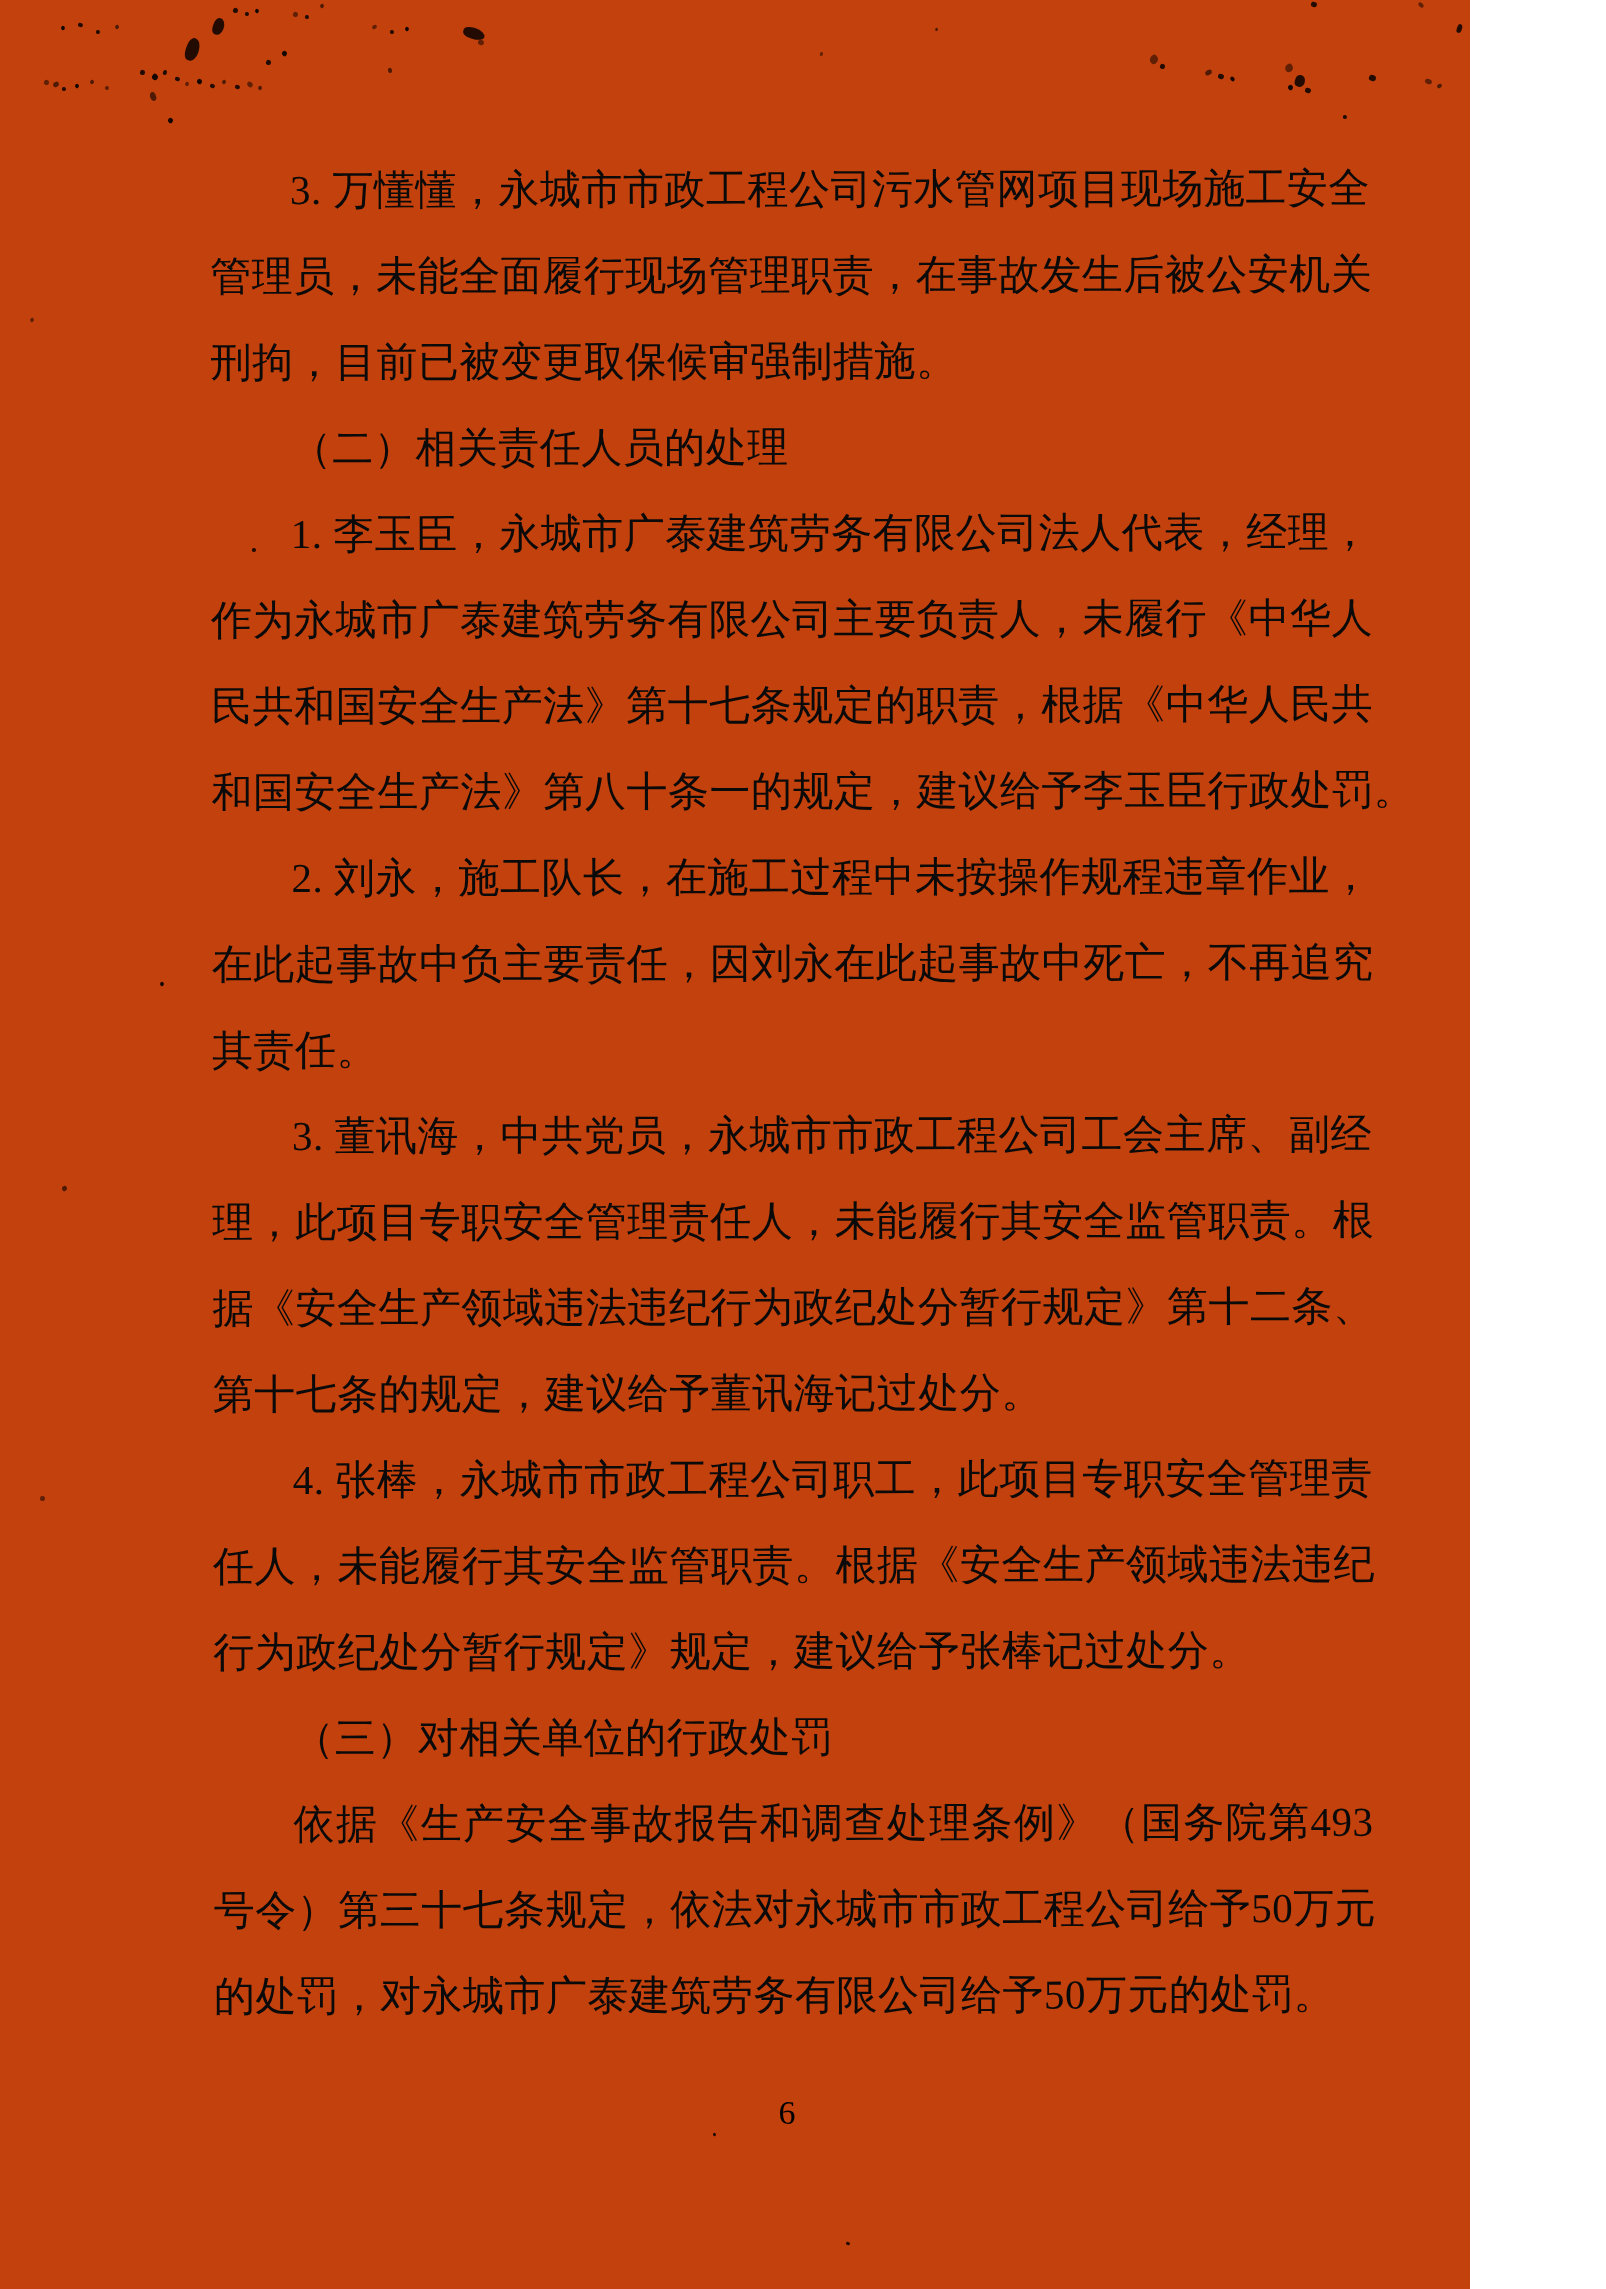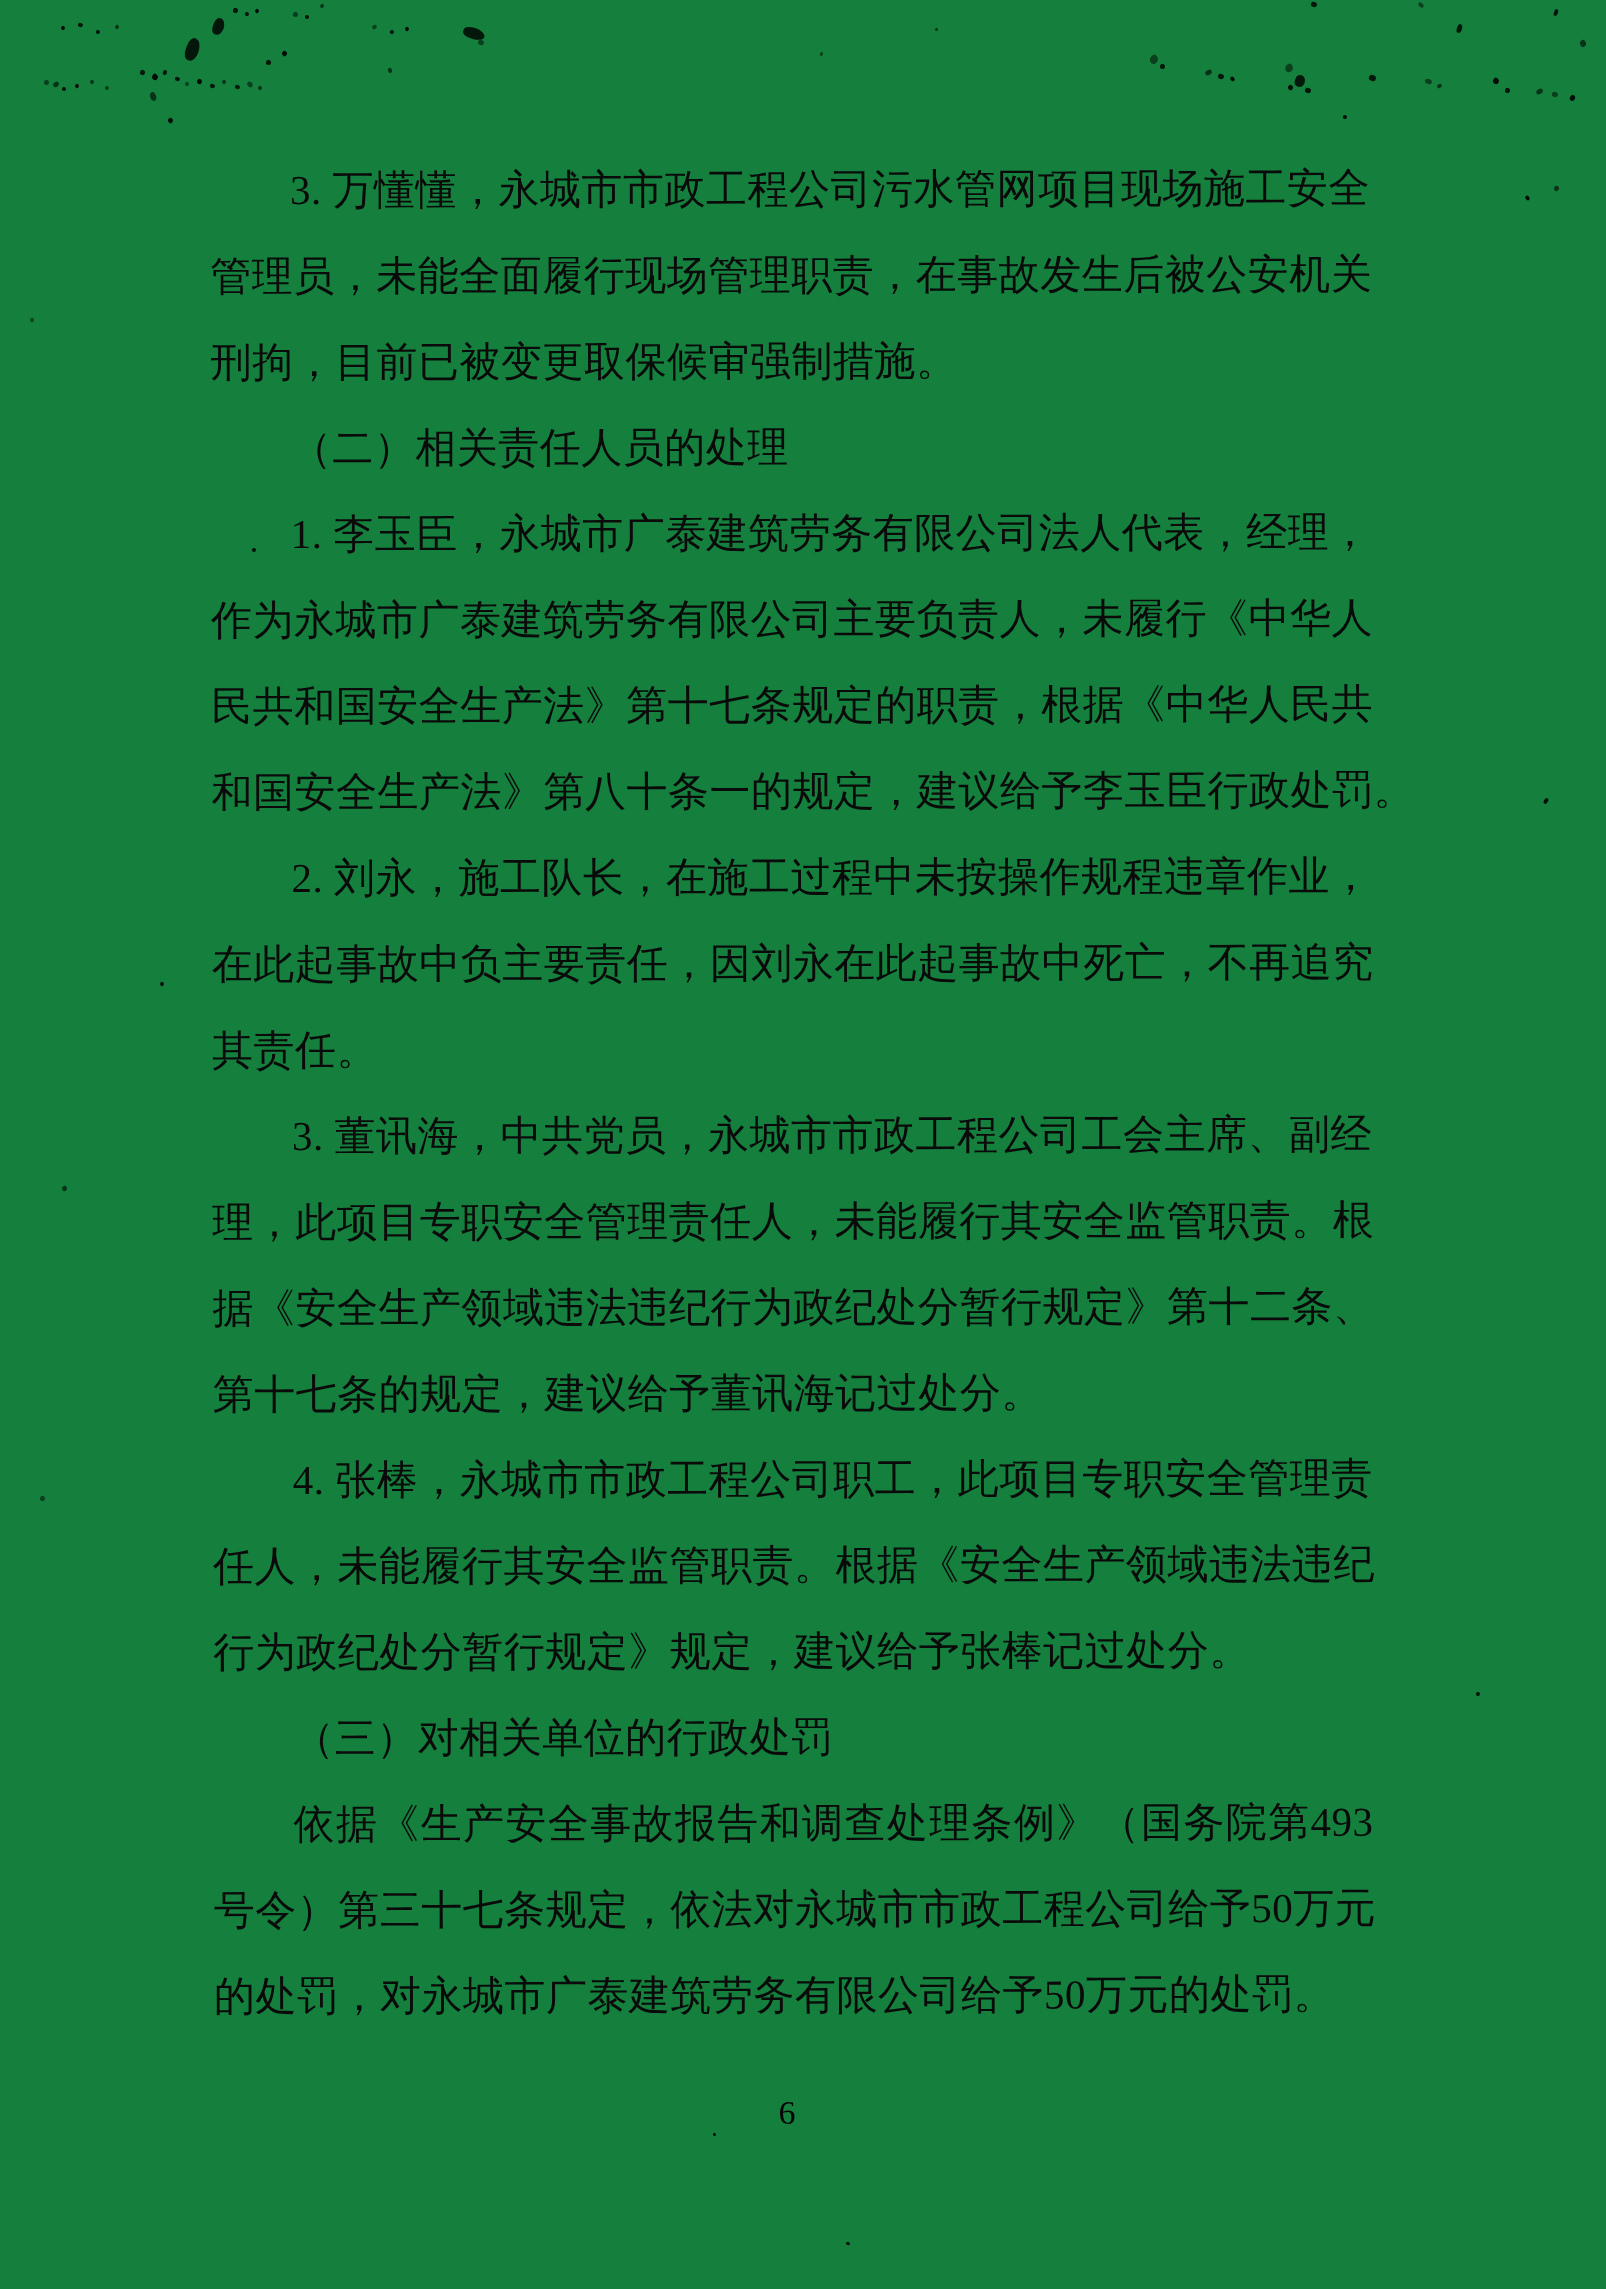--- a/index.html
+++ b/index.html
@@ -2,23 +2,23 @@
 <html><head>
 <meta charset="utf-8">
 <style>
   html, body {
     margin: 0;
     padding: 0;
     background: #ffffff;
   }
   .page {
     position: relative;
-    width: 1606px;
+    width: 1470px;
     height: 2289px;
-    background: #15803d;
+    background: #c2410c;
     overflow: hidden;
     color: #000;
   }
   
   .doc {
     position: absolute;
     left: 210px;
     top: 146px;
     width: 1160px;
     font-family: "Liberation Serif", "DejaVu Serif", serif;

